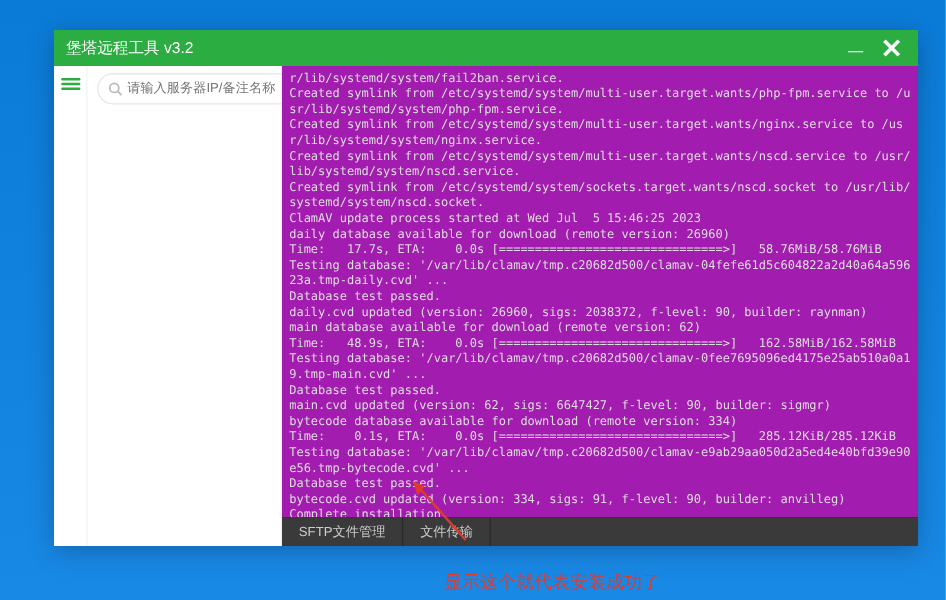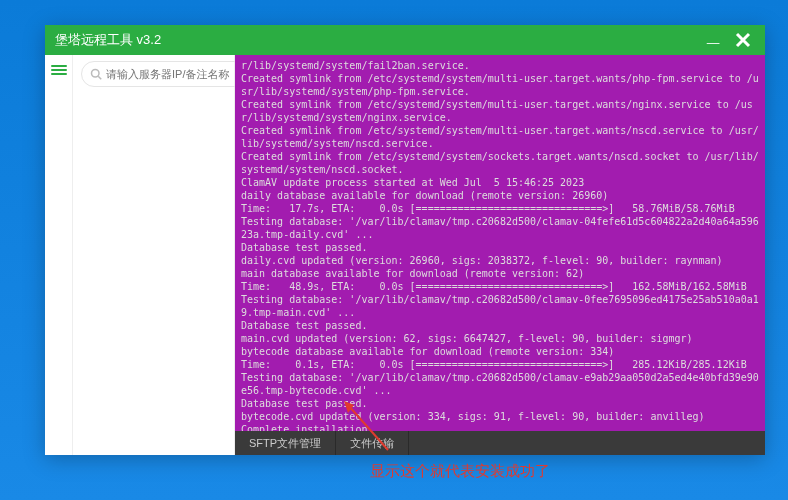--- a/index.html
+++ b/index.html
@@ -66,21 +66,21 @@
   }
   .bottombar {
     height:24px; background:#3a3a3a; display:flex; align-items:center;
     font-size:11px; color:#ccc;
   }
   .bottombar .btab { padding:0 14px; height:100%; display:flex; align-items:center; cursor:pointer; border-right:1px solid #2a2a2a;}
   .annotation-arrow {
     position:absolute; left:340px; top:395px; width:60px; height:60px; pointer-events:none;
   }
   .annotation-text {
-    position:absolute; left:370px; top:462px; color:#e03a2f; font-size:15px;
+    position:absolute; left:370px; top:476px; color:#e03a2f; font-size:15px;
   }
 </style>
 </head>
 <body>
 
 <div class="window">
   <div class="titlebar">
     <span class="title">堡塔远程工具 v3.2</span>
     <span class="ctl min">_</span>
     <span class="ctl close">

